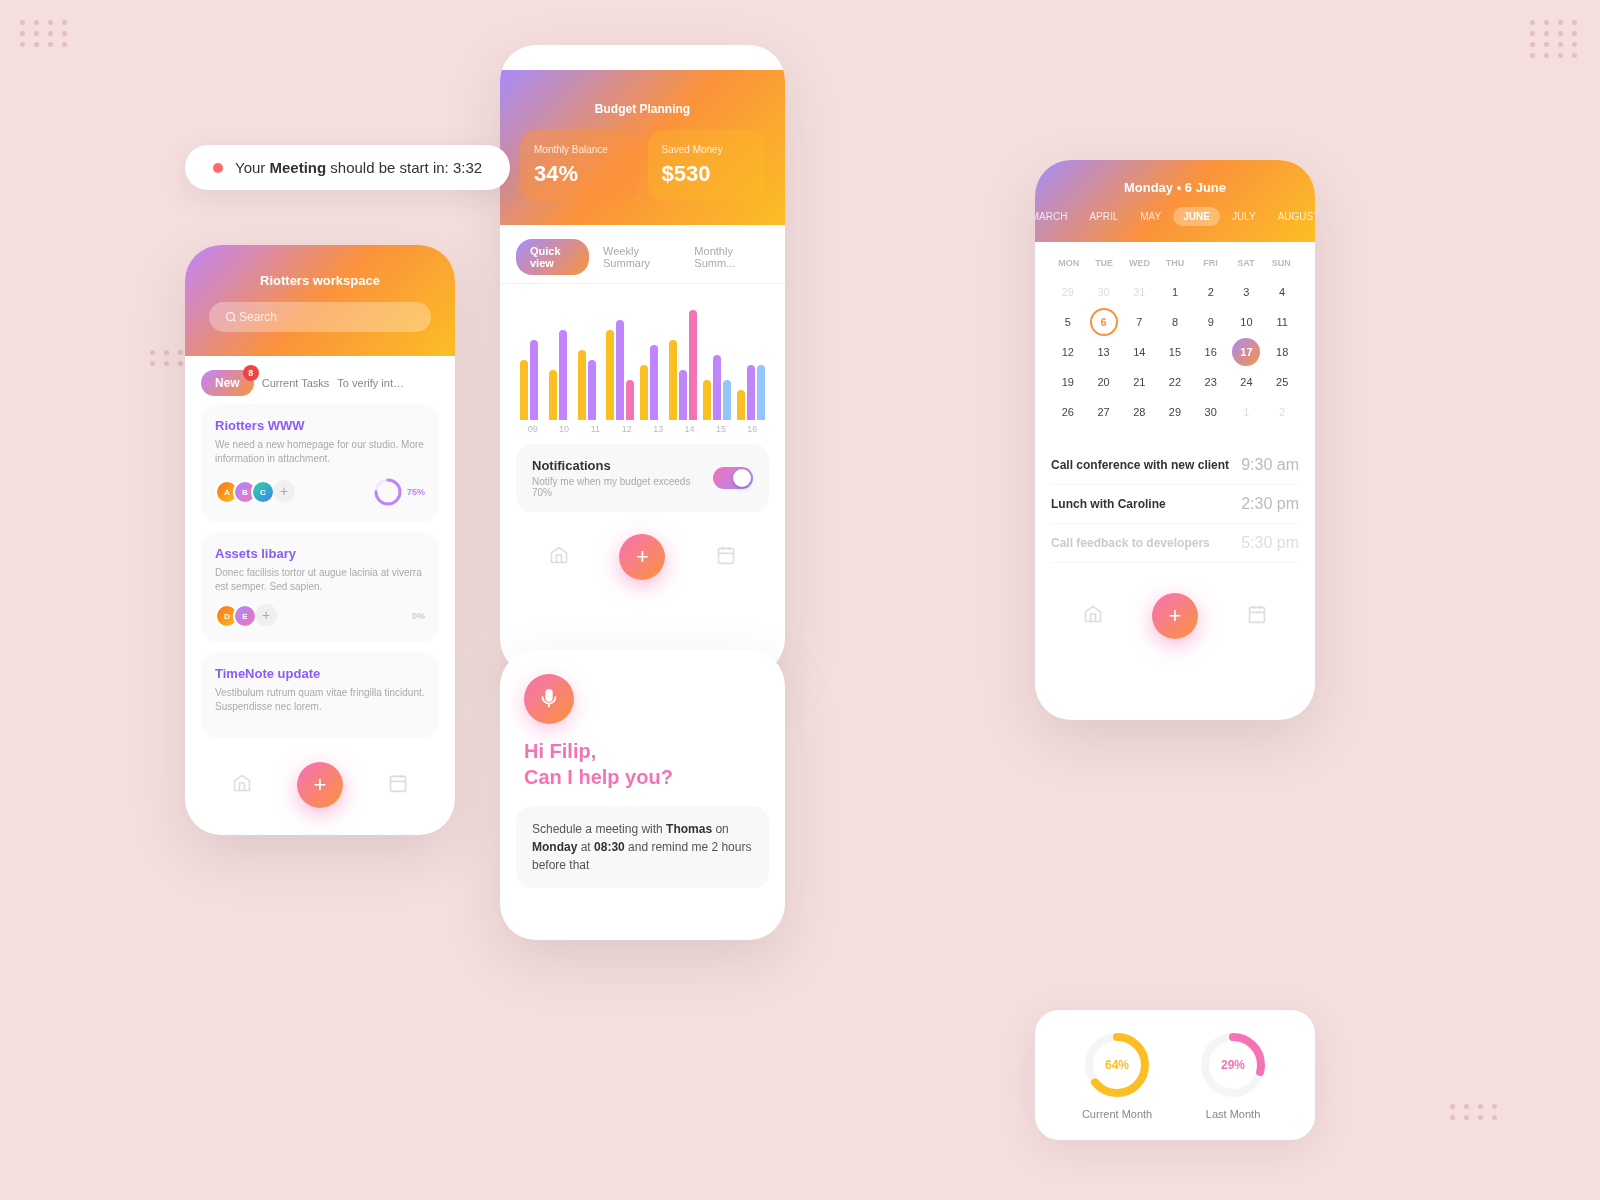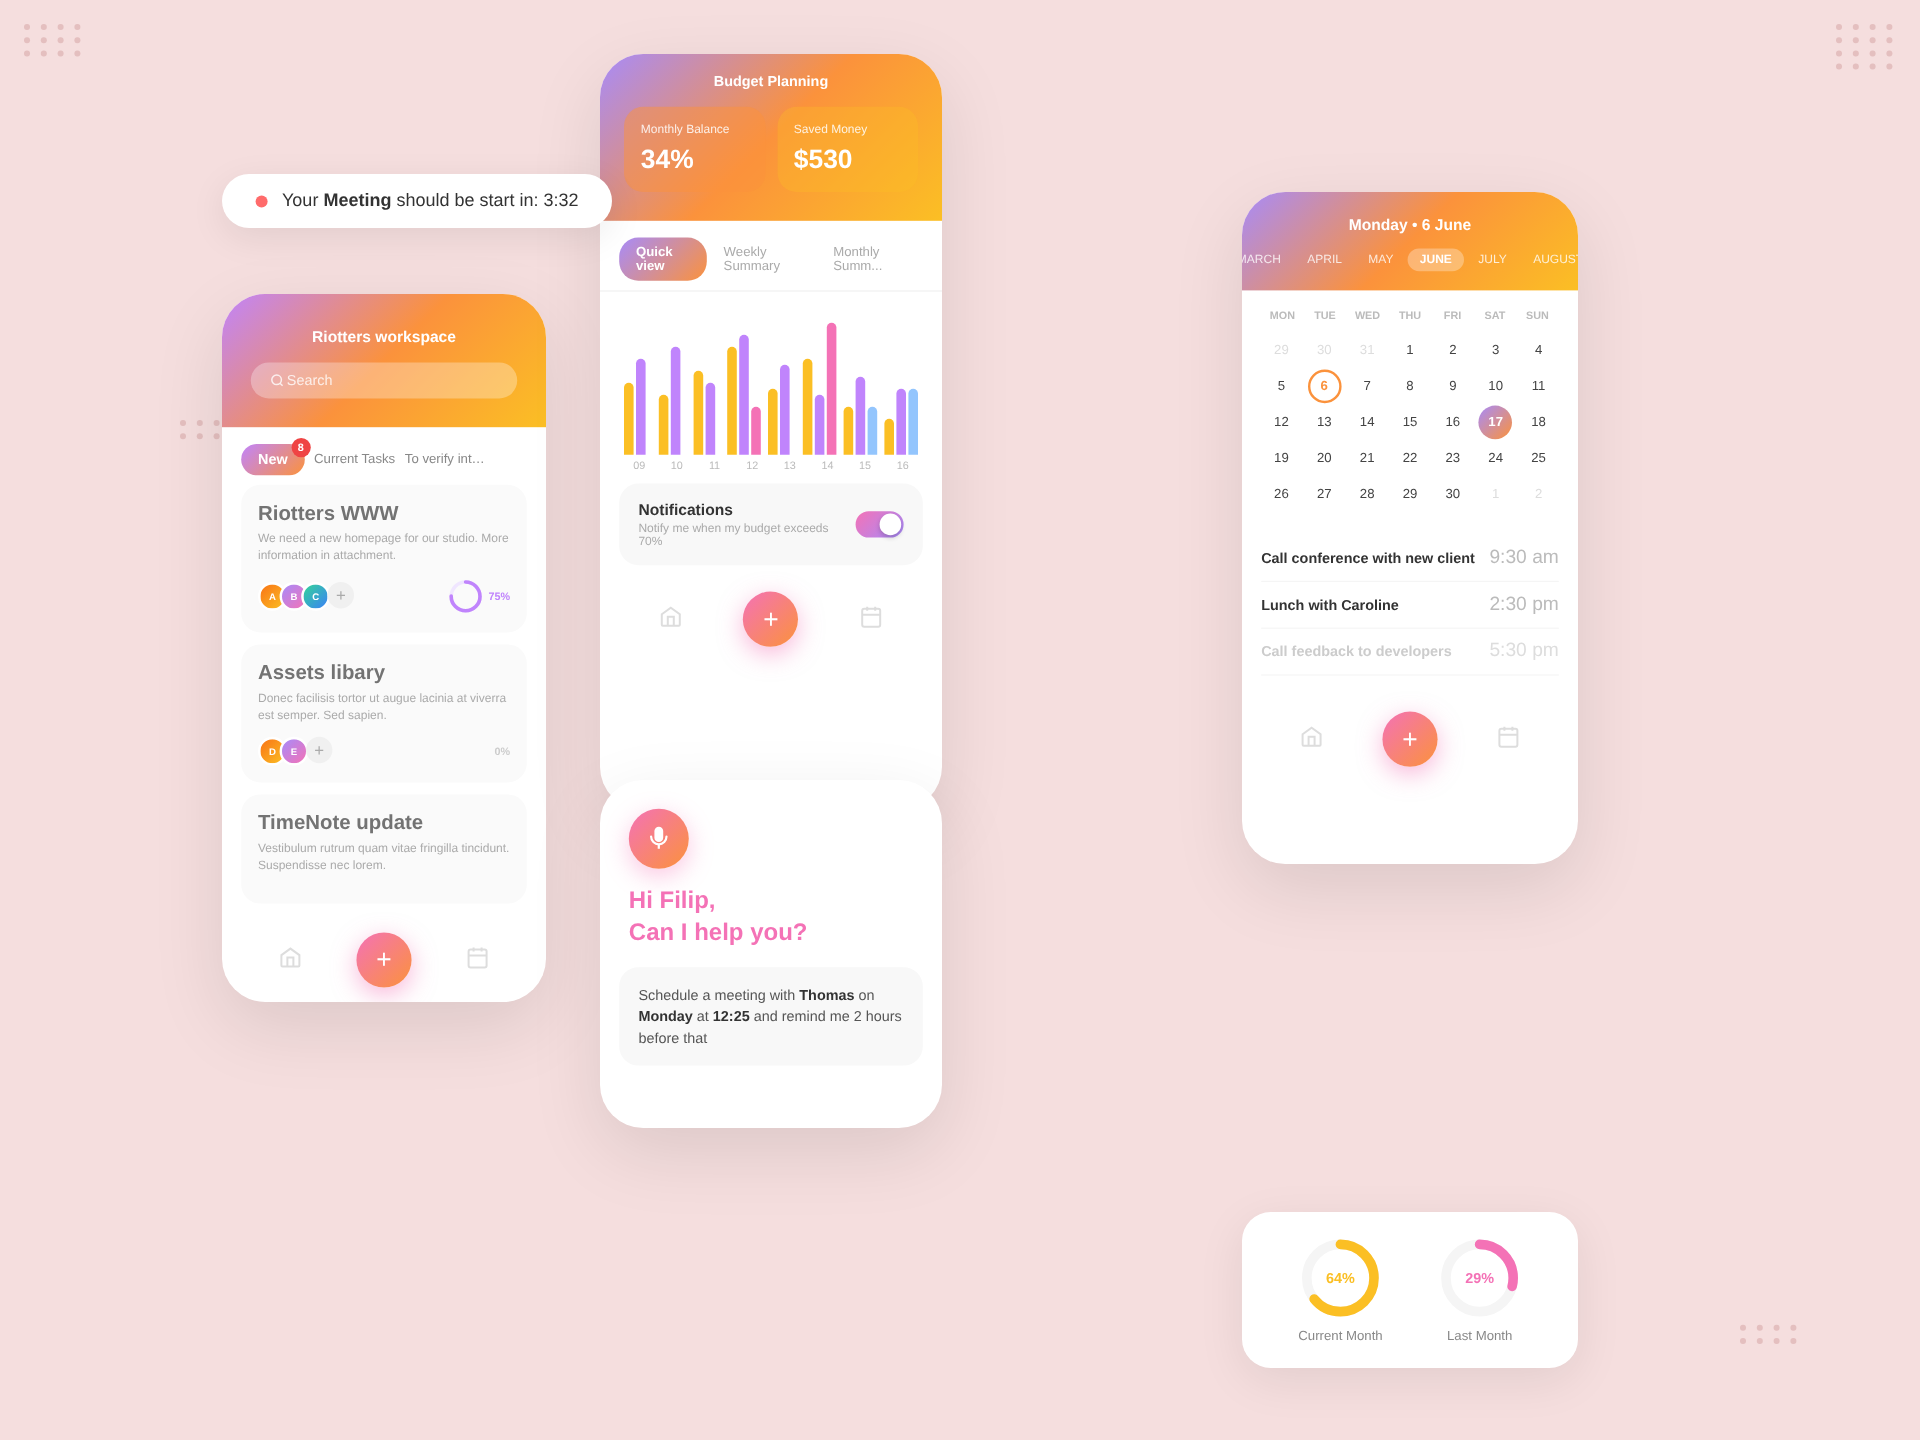--- a/index.html
+++ b/index.html
@@ -118,21 +118,21 @@
       font-size: 11px;
       color: #888;
     }
     .phone1-content { padding: 0 16px; }
     .task-card {
       background: #fafafa;
       border-radius: 16px;
       padding: 14px;
       margin-bottom: 10px;
     }
-    .task-title { font-size: 17px; font-weight: 700; color: #737373; margin-bottom: 5px; }
+    .task-title { font-size: 13px; font-weight: 700; color: #8b5cf6; margin-bottom: 5px; }
     .task-desc { font-size: 10px; color: #aaa; line-height: 1.4; margin-bottom: 10px; }
     .task-footer {
       display: flex;
       align-items: center;
       justify-content: space-between;
     }
     .avatars { display: flex; gap: -4px; }
     .avatar-circle {
       width: 24px; height: 24px;
       border-radius: 50%;
@@ -170,21 +170,22 @@
 
     
     .phone2 {
       left: 500px;
       top: 45px;
       width: 285px;
       height: 630px;
     }
     .phone2-header {
       background: linear-gradient(135deg, #a78bfa, #fb923c, #fbbf24);
-      padding: 16px 20px 24px;
+      padding: 32px 20px 24px;
+      margin-top: 25px;
     }
     .budget-title {
       text-align: center;
       color: white;
       font-size: 12px;
       font-weight: 600;
       margin-bottom: 14px;
     }
     .budget-cards {
       display: flex;
@@ -795,21 +796,21 @@
           <path d="M19 10a7 7 0 01-14 0" stroke="white" stroke-width="2" fill="none" stroke-linecap="round"></path>
           <line x1="12" y1="17" x2="12" y2="21" stroke="white" stroke-width="2"></line>
         </svg>
     </div>
     <div class="assistant-greeting">
       <div class="assistant-greeting-pink">Hi Filip,</div>
       <div class="assistant-greeting-pink">Can I help you?</div>
     </div>
   </div>
   <div class="chat-bubble">
-    <span>Schedule a meeting with </span><span class="chat-bold">Thomas</span><span> on </span><span class="chat-bold">Monday</span><span> at </span><span class="chat-bold">12:25</span><span> and remind me 2 hours before that</span>
+    <span>Schedule a meeting with </span><span class="chat-bold">Thomas</span><span> on </span><span class="chat-bold">Monday</span><span> at </span><span class="chat-bold">08:30</span><span> and remind me 2 hours before that</span>
   </div>
 </div>
 
 <div class="donut-card">
   <div class="donut-item">
     <svg class="donut-svg" viewBox="0 0 70 70">
       <circle cx="35" cy="35" r="28" fill="none" stroke="#f5f5f5" stroke-width="8"></circle>
       <circle cx="35" cy="35" r="28" fill="none" stroke="#fbbf24" stroke-width="8" stroke-dasharray="112.9 175.9" stroke-linecap="round" transform="rotate(-90 35 35)"></circle>
       <text x="35" y="39" text-anchor="middle" font-size="12" font-weight="700" fill="#fbbf24">64%</text>
     </svg>

